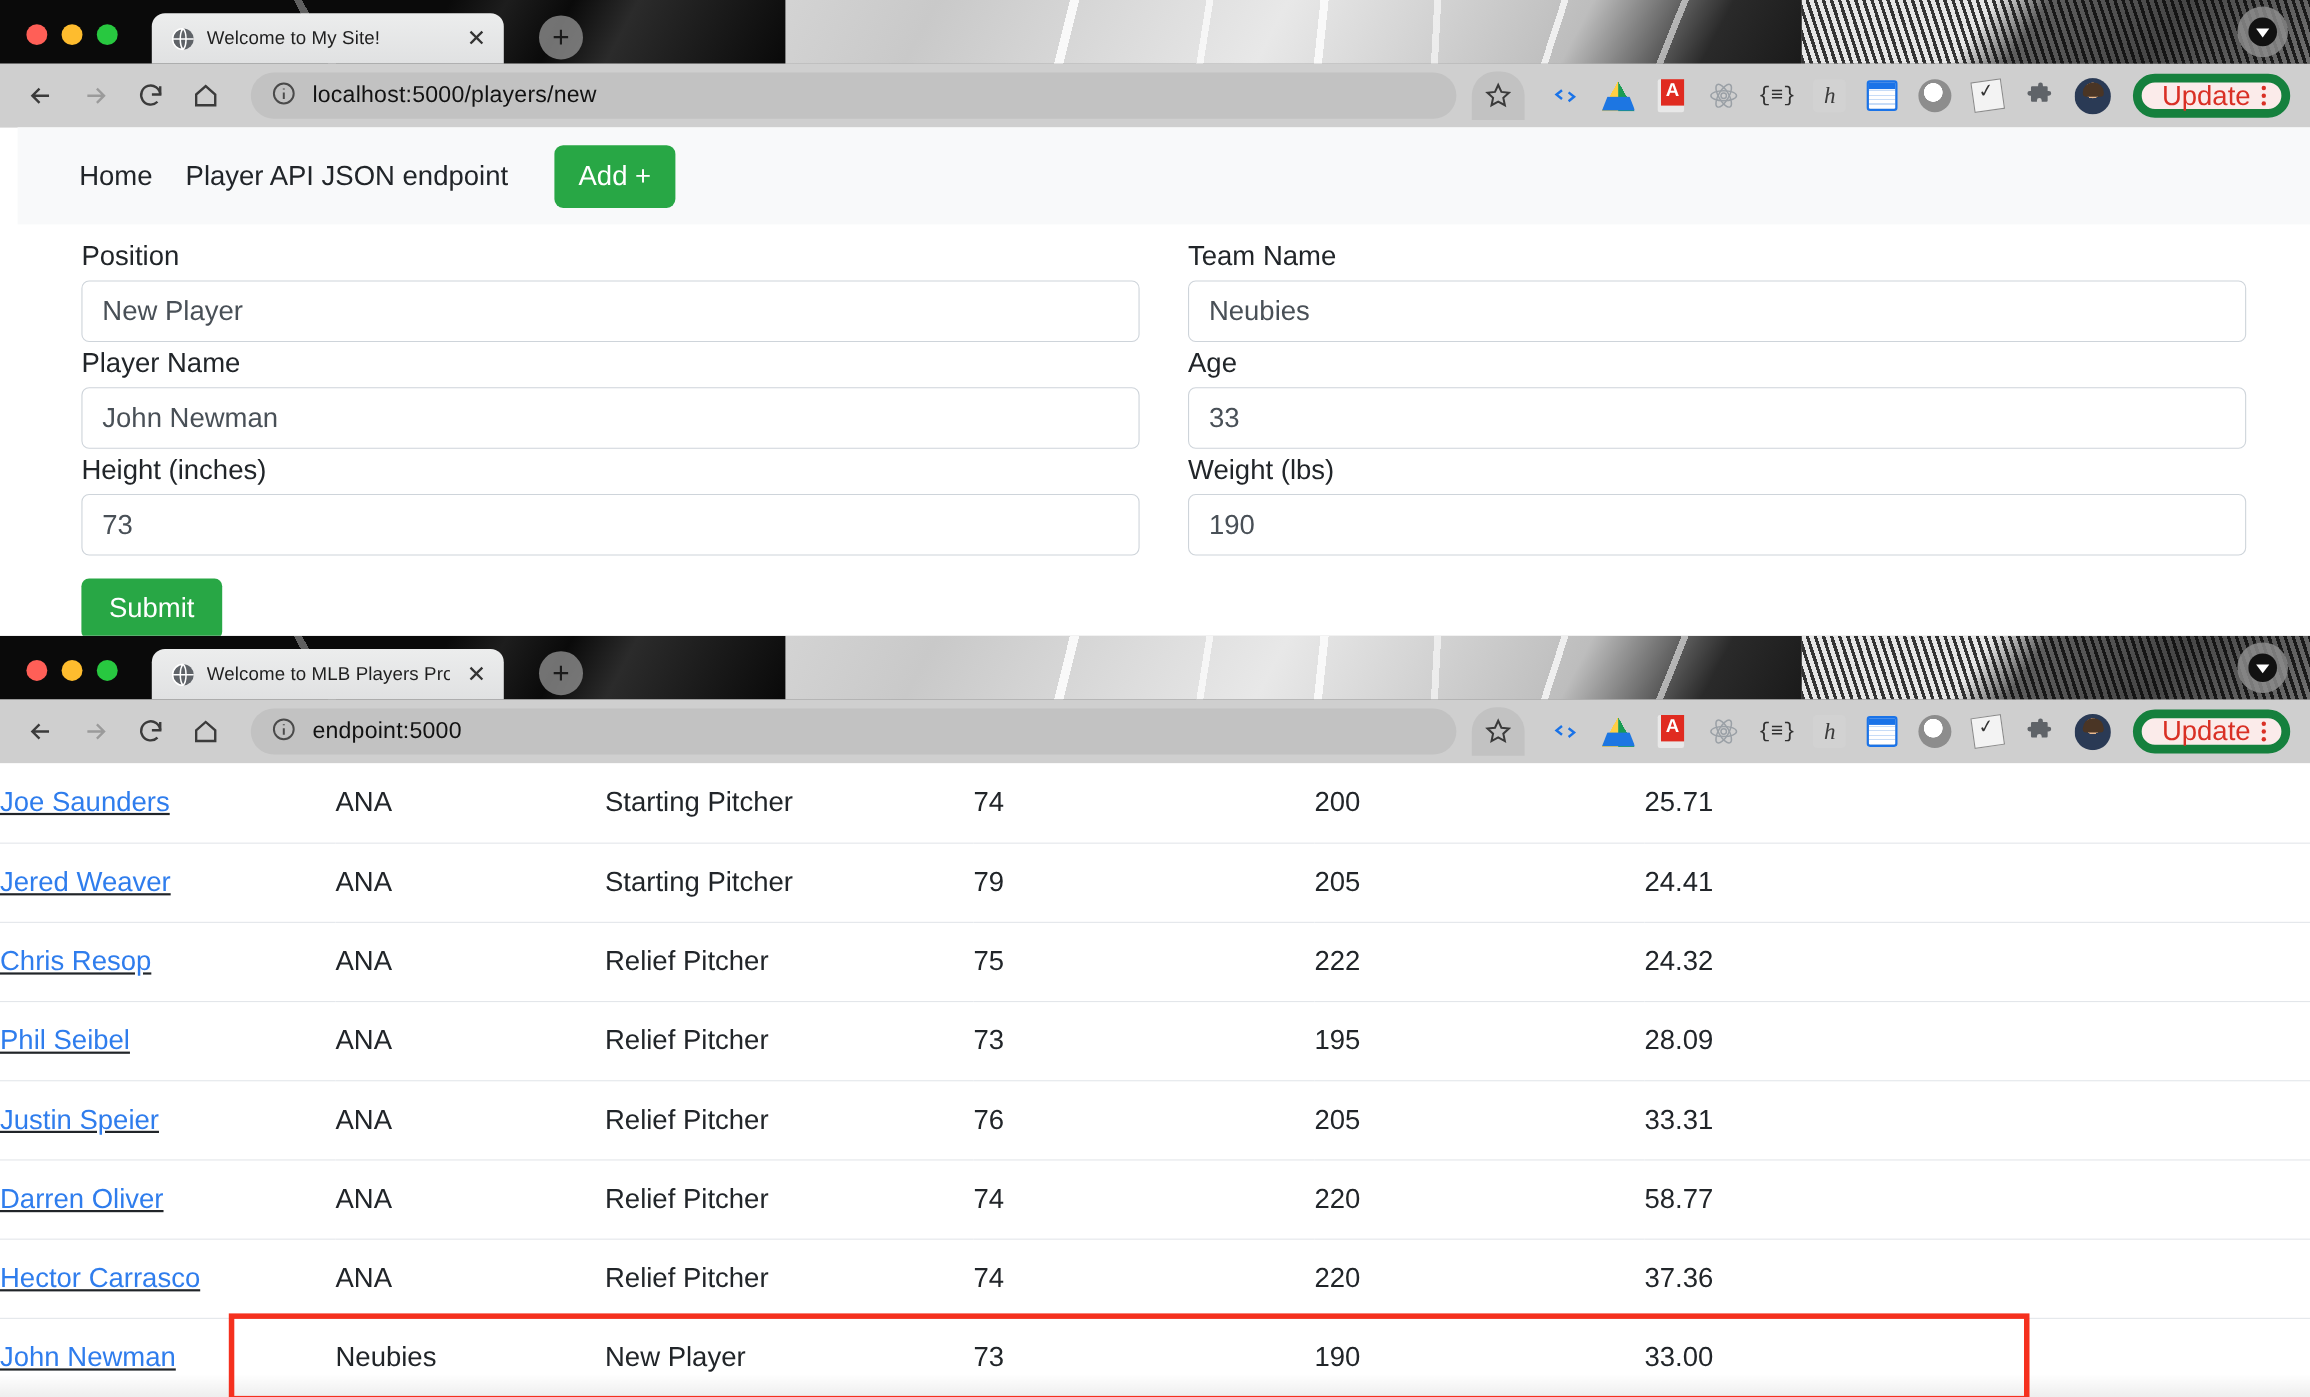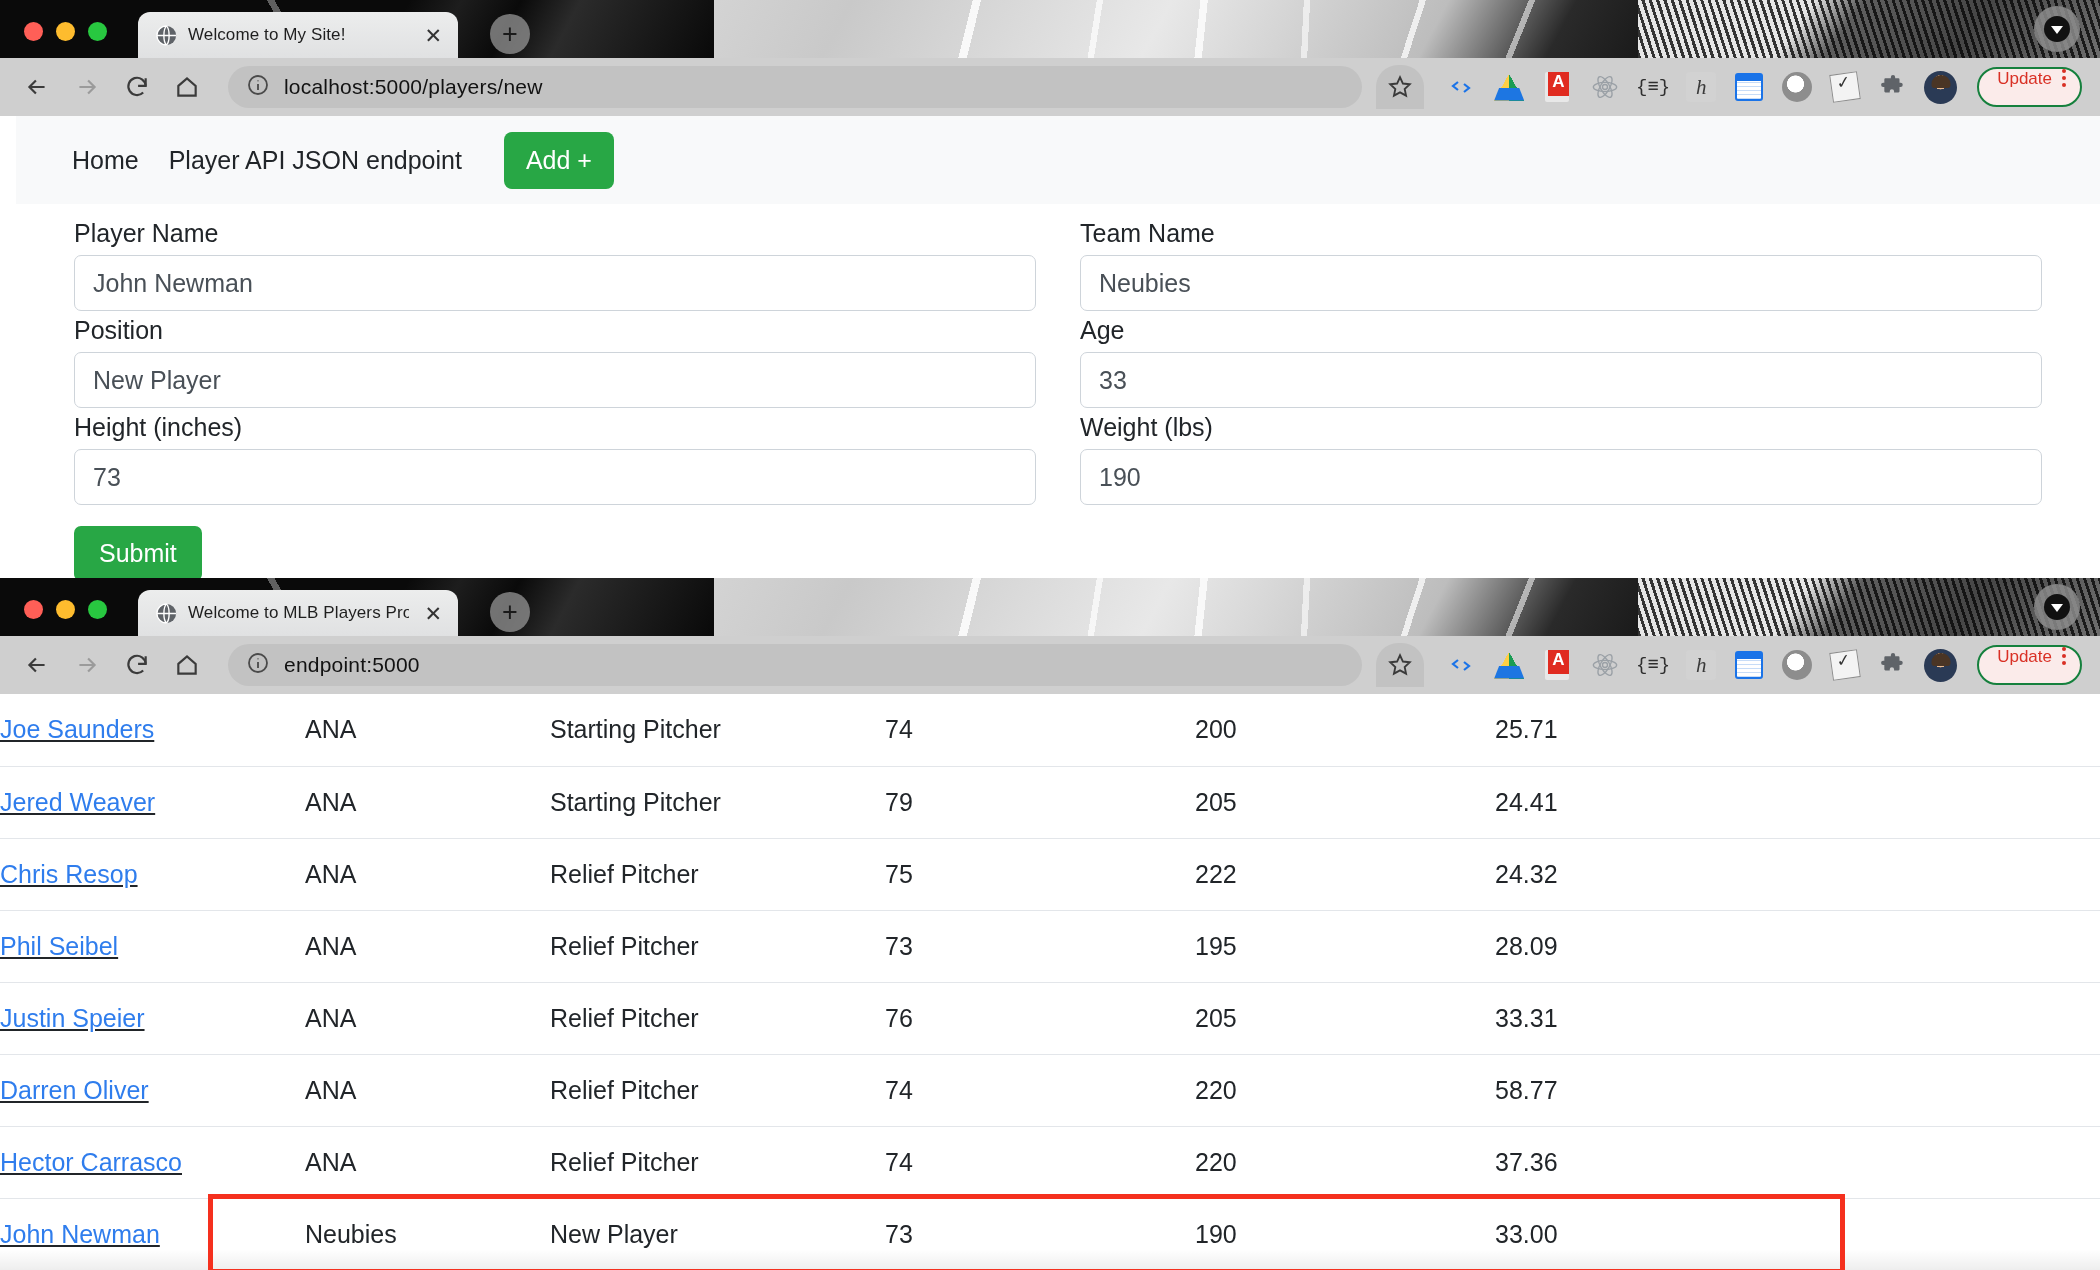--- a/index.html
+++ b/index.html
@@ -177,24 +177,24 @@
     width: 33px; height: 33px; border-radius: 50%; overflow: hidden;
     background: radial-gradient(circle at 50% 34%, #e8b98f 0 26%, transparent 27%),
                 linear-gradient(#2a3a55 0 100%);
     position: relative; flex: 0 0 33px;
   }
   .avatar::before {
     content: ""; position: absolute; left: 50%; top: 4px; transform: translateX(-50%);
     width: 19px; height: 13px; border-radius: 9px 9px 3px 3px; background: #4a3525;
   }
   .update-btn {
-    display: flex; gap: 10px;
-    border: 2px solid #15803d; color: #d93025; background: #fbebea;
+    display: flex; align-items: center; gap: 10px;
+    border: 8px solid #15803d; color: #d93025; background: #fbebea;
     border-radius: 22px; height: 40px; padding: 0 14px 0 18px;
-    font-size: 17px; cursor: pointer; margin-left: 6px;
+    font-size: 25px; cursor: pointer; margin-left: 6px;
   }
   .kebab { display: flex; flex-direction: column; gap: 3px; }
   .kebab span { width: 4px; height: 4px; border-radius: 50%; background: #d93025; display: block; }
 
   
   .page1-body { background: #fff; height: 378px; position: relative; margin-left: 16px; }
   .navbar {
     height: 88px; background: #f8f9fa;
     display: flex; align-items: center; padding-left: 56px; gap: 30px;
   }
@@ -368,26 +368,26 @@
     <div class="page1-body">
       <div class="navbar">
         <span class="nav-link">Home</span>
         <span class="nav-link">Player API JSON endpoint</span>
         <button class="btn-add">Add +</button>
       </div>
 
       <div class="form-wrap">
         <div class="form-col">
           <div class="field">
+            <label>Position</label>
+            <input value="New Player" style="">
+          </div>
+          <div class="field">
             <label>Player Name</label>
             <input value="John Newman" style="">
-          </div>
-          <div class="field">
-            <label>Position</label>
-            <input value="New Player" style="">
           </div>
           <div class="field">
             <label>Height (inches)</label>
             <input value="73" style="">
           </div>
           <button class="btn-submit">Submit</button>
         </div>
 
         <div class="form-col">
           <div class="field">

